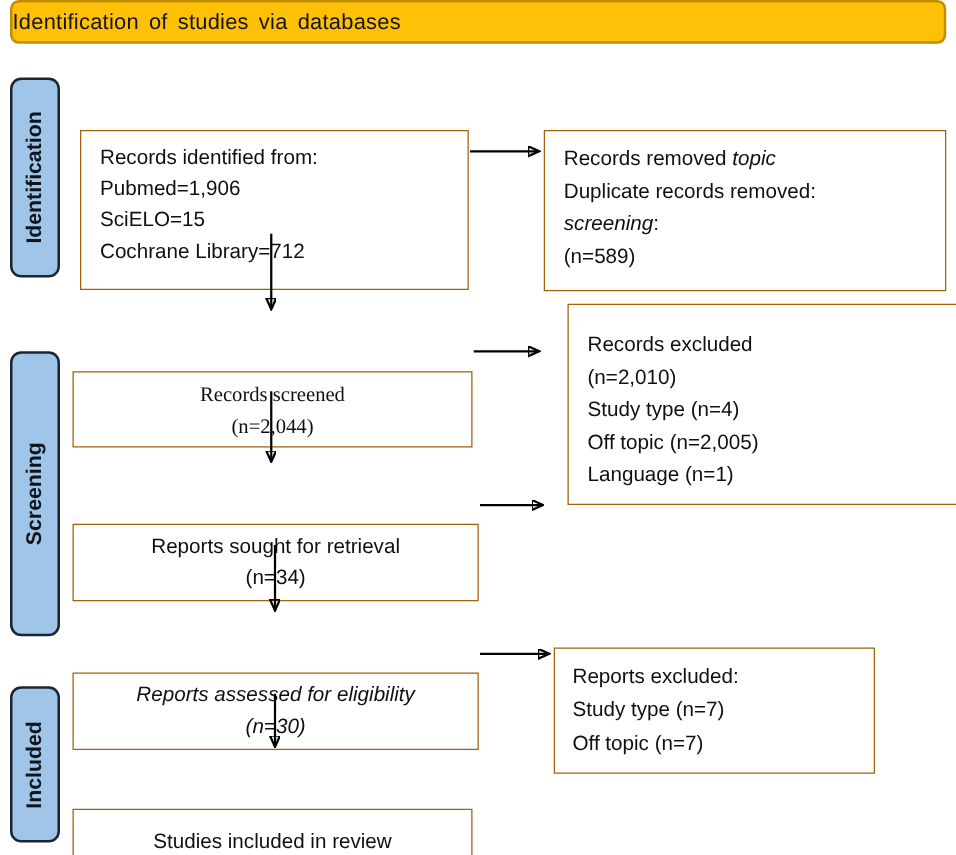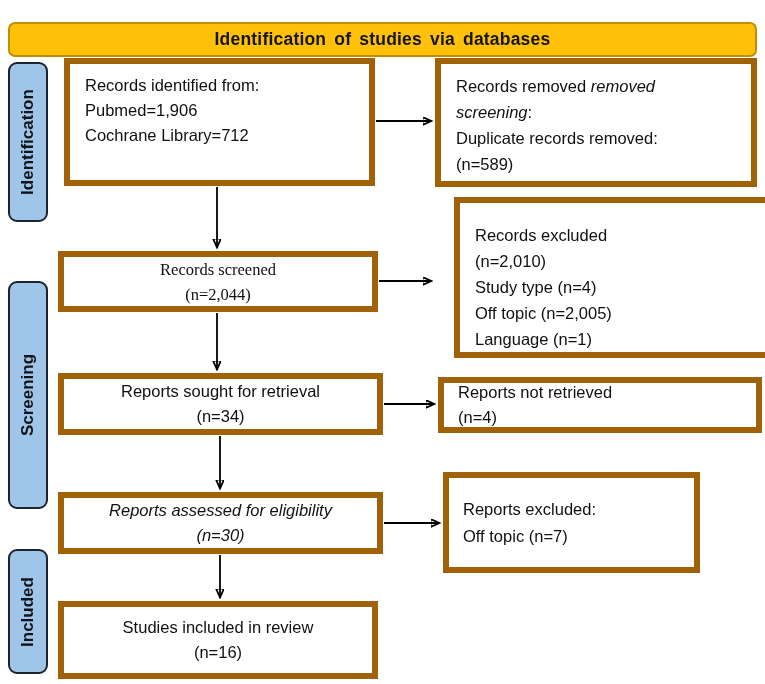--- a/index.html
+++ b/index.html
@@ -3,26 +3,26 @@
 <meta charset="utf-8">
 <style>
   html,body { margin:0; padding:0; background:#fff; }
   #canvas {
     position:relative; width:765px; height:684px; background:#ffffff;
     font-family:"Liberation Sans", sans-serif; color:#111; overflow:hidden;
   }
 
   
   #banner {
-    position:absolute; left:8px; top:22px; width:745px; height:31px;
+    position:absolute; left:8px; top:0; width:745px; height:31px;
     background:var(--banner-fill,#FFC000);
     border:2px solid var(--banner-border,#BF8F00);
     border-radius:7px;
-    display:flex; align-items:center; justify-content:center;
-    font-weight:bold; font-size:17.5px; letter-spacing:.2px; word-spacing:3px;
+    display:flex; align-items:center; 
+    font-weight:normal; font-size:17.5px; letter-spacing:.2px; word-spacing:3px;
     color:#151515;
   }
 
   
   .stage {
     position:absolute; left:8px; width:36px;
     background:var(--stage-fill,#9FC5E8);
     border:2px solid var(--stage-border,#1B2430);
     border-radius:9px;
     display:flex; align-items:center; justify-content:center;
@@ -30,23 +30,24 @@
   .stage span {
     transform:rotate(-90deg); white-space:nowrap;
     font-weight:bold; font-size:17px; color:#10151c;
   }
   #stage-identification { top:62px;  height:156px; }
   #stage-screening      { top:281px; height:224px; }
   #stage-included       { top:549px; height:121px; }
 
   
   .box {
-    position:absolute; background:#fff; border:6px solid #a16207;
+    position:absolute; background:#fff; border:1px solid #a16207;
     font-size:16.5px; line-height:25px; color:#101010;
     box-sizing:border-box;
+    margin-top:46px;
   }
   .box.left   { padding:9px 8px 4px 15px; text-align:left; }
   .box.center { display:flex; flex-direction:column; justify-content:center;
                 align-items:center; text-align:center; }
   .box.leftmid{ display:flex; flex-direction:column; justify-content:center;
                 text-align:left; padding-left:14px; }
   .it { font-style:italic; }
 
   #box-records-identified   { left:64px;  top:58px;  width:311px; height:128px; }
   #box-records-removed      { left:435px; top:58px;  width:322px; height:129px; line-height:26px; }
@@ -77,53 +78,51 @@
   <div class="stage" id="stage-screening">
     <span>Screening</span>
   </div>
   <div class="stage" id="stage-included">
     <span>Included</span>
   </div>
 
   <div class="box left" id="box-records-identified">
       <div class="line"><span>Records identified from:</span></div>
       <div class="line"><span>Pubmed=1,906</span></div>
+      <div class="line"><span>SciELO=15</span></div>
       <div class="line"><span>Cochrane Library=712</span></div>
     </div>
   <div class="box left" id="box-records-removed">
-      <div class="line"><span>Records removed </span><span class="it">removed</span></div>
+      <div class="line"><span>Records removed </span><span class="it">topic</span></div>
+      <div class="line"><span>Duplicate records removed:</span></div>
       <div class="line"><span class="it">screening</span><span>:</span></div>
-      <div class="line"><span>Duplicate records removed:</span></div>
       <div class="line"><span>(n=589)</span></div>
     </div>
   <div class="box center" id="box-records-screened">
       <div class="line"><span>Records screened</span></div>
       <div class="line"><span>(n=2,044)</span></div>
     </div>
   <div class="box left" id="box-records-excluded">
       <div class="line"><span>Records excluded</span></div>
       <div class="line"><span>(n=2,010)</span></div>
       <div class="line"><span>Study type (n=4)</span></div>
       <div class="line"><span>Off topic (n=2,005)</span></div>
       <div class="line"><span>Language (n=1)</span></div>
     </div>
   <div class="box center" id="box-reports-sought">
       <div class="line"><span>Reports sought for retrieval</span></div>
       <div class="line"><span>(n=34)</span></div>
     </div>
-  <div class="box leftmid" id="box-reports-not-retrieved">
-      <div class="line"><span>Reports not retrieved</span></div>
-      <div class="line"><span>(n=4)</span></div>
-    </div>
   <div class="box center" id="box-reports-assessed">
       <div class="line"><span>Reports assessed for eligibility</span></div>
       <div class="line"><span>(n=30)</span></div>
     </div>
   <div class="box leftmid" id="box-reports-excluded">
       <div class="line"><span>Reports excluded:</span></div>
+      <div class="line"><span>Study type (n=7)</span></div>
       <div class="line"><span>Off topic (n=7)</span></div>
     </div>
   <div class="box center" id="box-studies-included">
       <div class="line"><span>Studies included in review</span></div>
       <div class="line"><span>(n=16)</span></div>
     </div>
 
   <svg id="arrows" width="765" height="684" aria-hidden="true">
     <defs>
       <marker id="ah" markerWidth="10" markerHeight="9" refX="8.5" refY="4" orient="auto" markerUnits="userSpaceOnUse">

